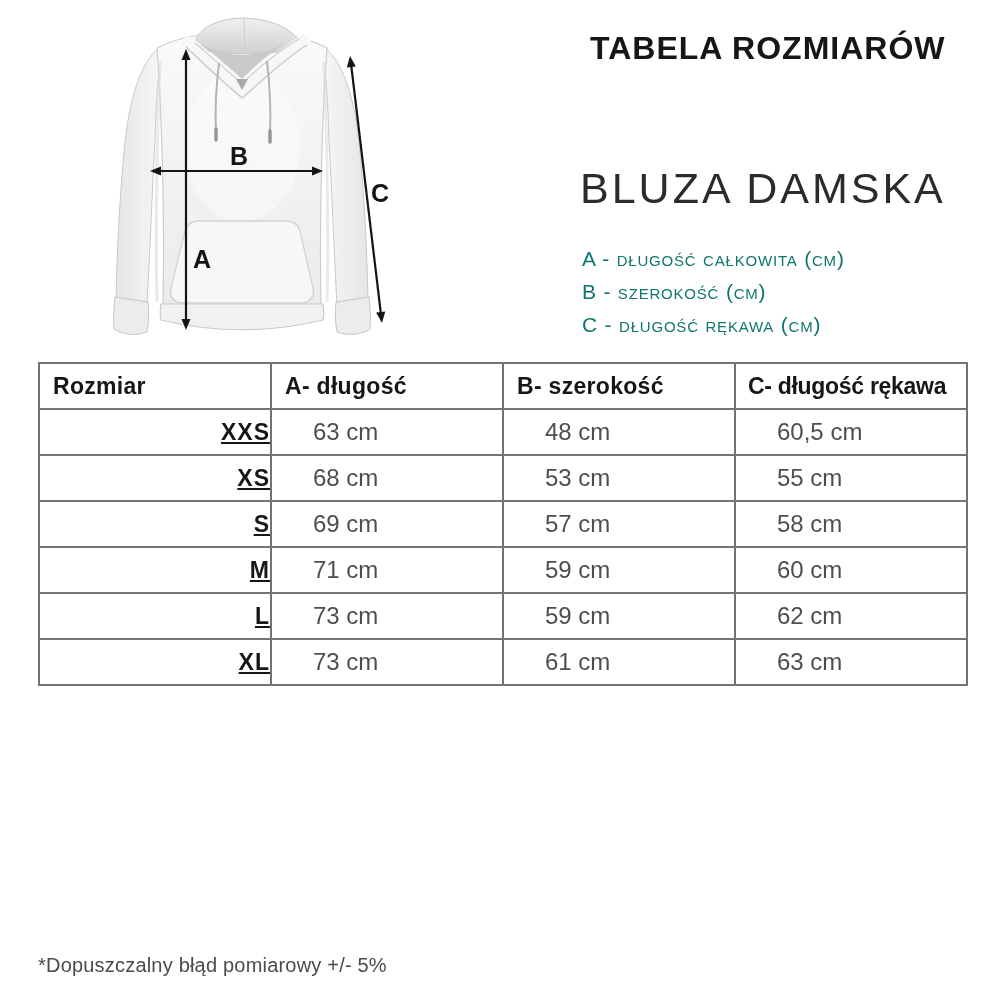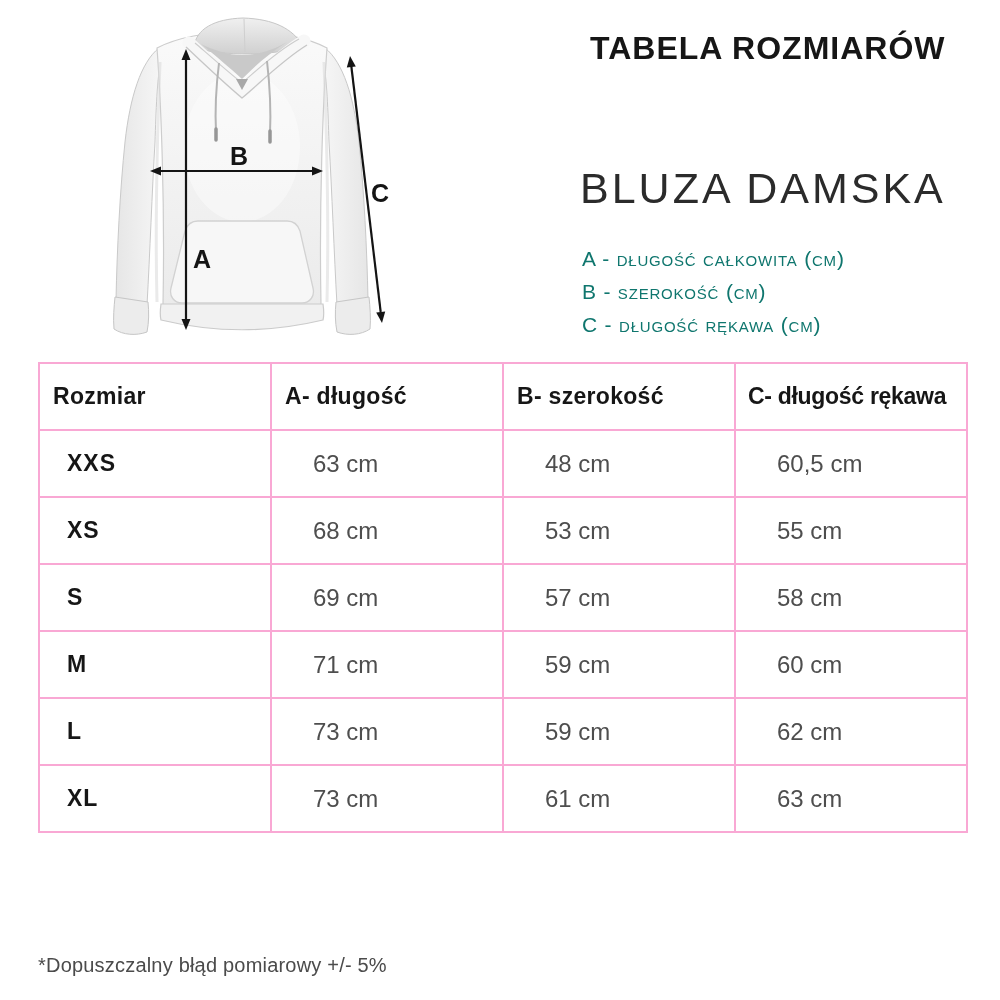--- a/index.html
+++ b/index.html
@@ -24,31 +24,31 @@
   .legend li{
     font-variant:small-caps;font-size:21px;letter-spacing:.8px;
     line-height:33px;color:#0f766e;
   }
   
   table.size-table{
     position:absolute;left:38px;top:362px;width:930px;
     border-collapse:collapse;table-layout:fixed;
   }
   .size-table th,.size-table td{
-    border:2px solid #f9a8d4;height:67px;box-sizing:border-box;
+    border:2px solid #737373;height:46px;box-sizing:border-box;
     vertical-align:middle;overflow:hidden;white-space:nowrap;
   }
   .size-table thead th{
     font-size:23px;font-weight:700;text-align:left;
     padding:0 0 0 13px;letter-spacing:.3px;color:#161616;
   }
   .size-table thead th.col-c{padding-left:12px;letter-spacing:-.3px;margin-top:20px;}
   .size-table tbody th{
-    font-size:23px;font-weight:700;text-align:left;
-    padding:0 0 0 27px;letter-spacing:1px;color:#161616;
+    font-size:23px;font-weight:700;text-align:right;
+    padding:0 0 0 27px;letter-spacing:1px;color:#161616;text-decoration:underline;
   }
   .size-table tbody td{
     font-size:24px;font-weight:400;color:#4e4e4e;
     padding:0 0 0 41px;
   }
   
   .footnote{
     position:absolute;left:38px;top:954px;margin:0;
     font-size:20px;letter-spacing:.2px;color:#4b4b4b;
   }

